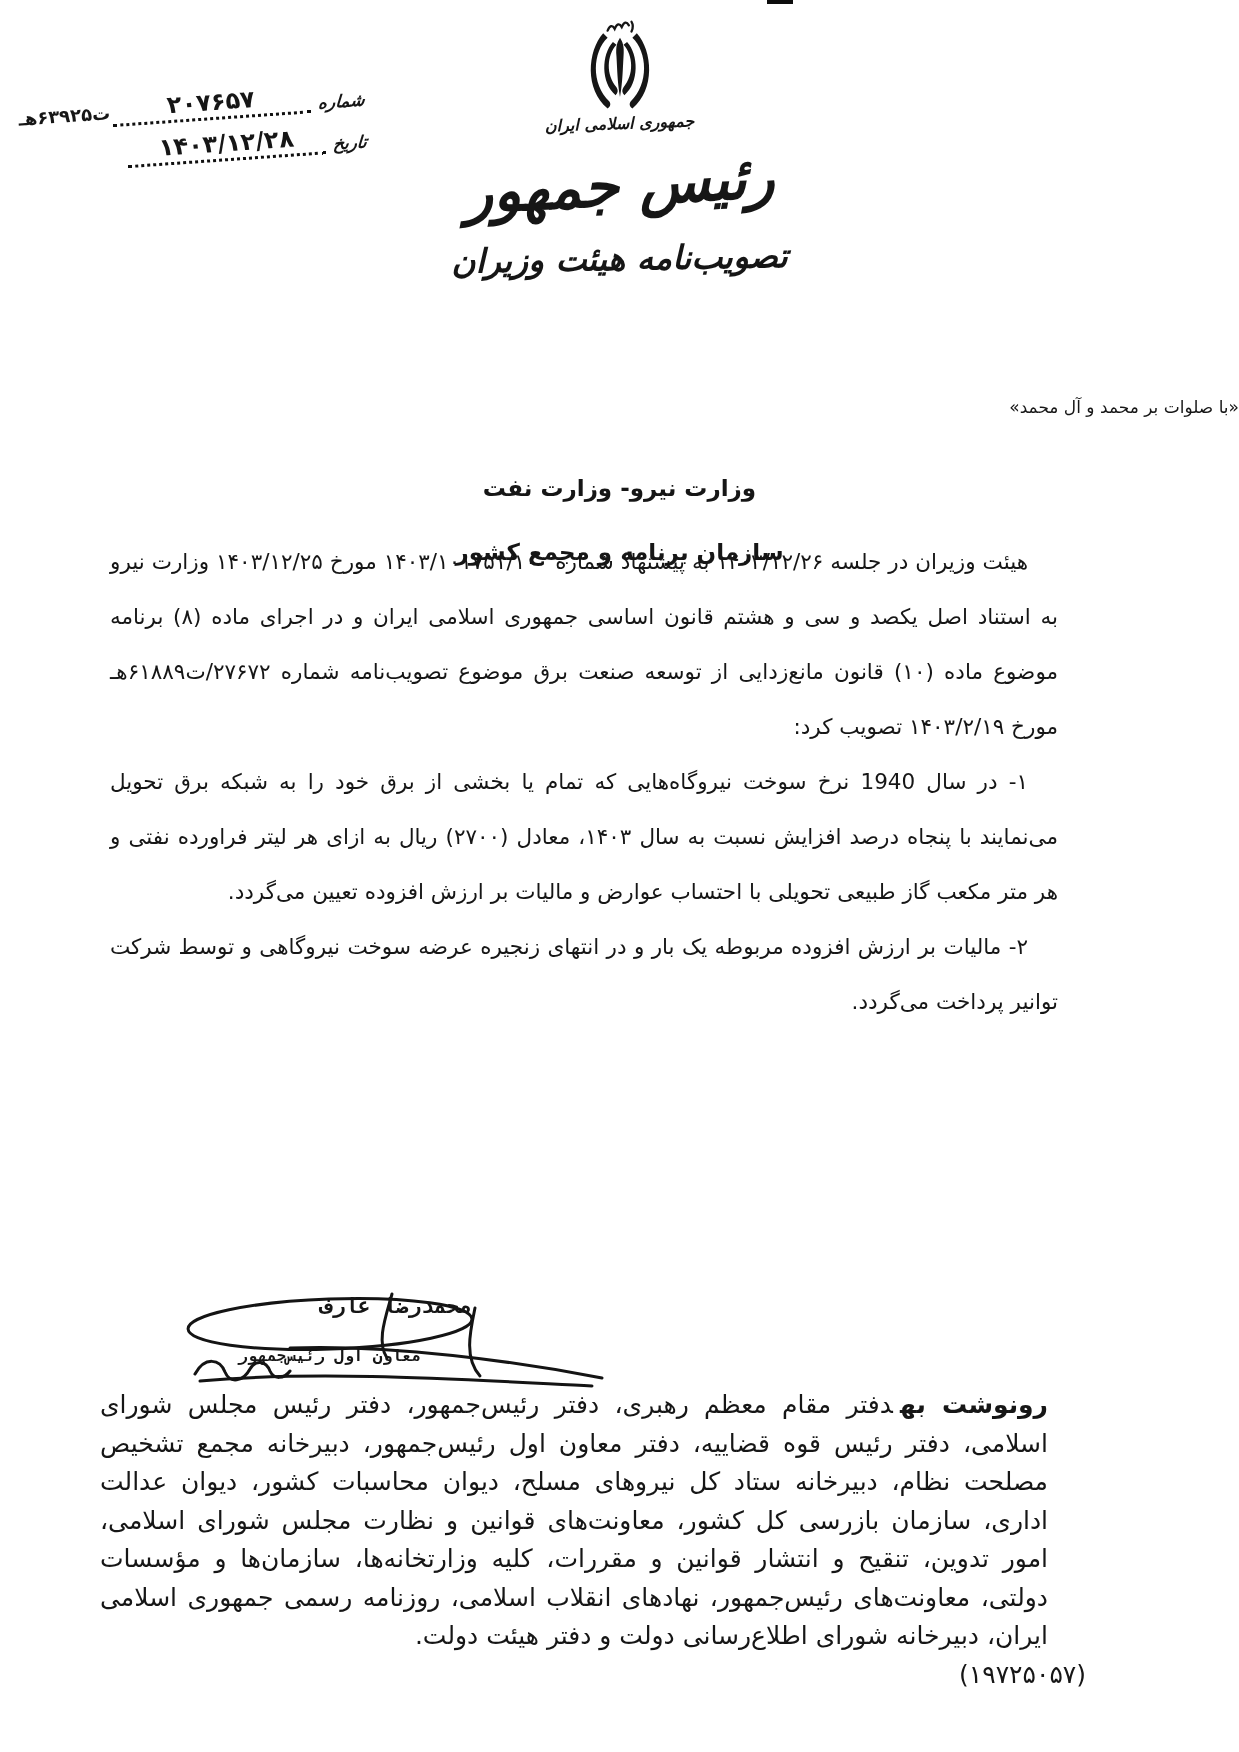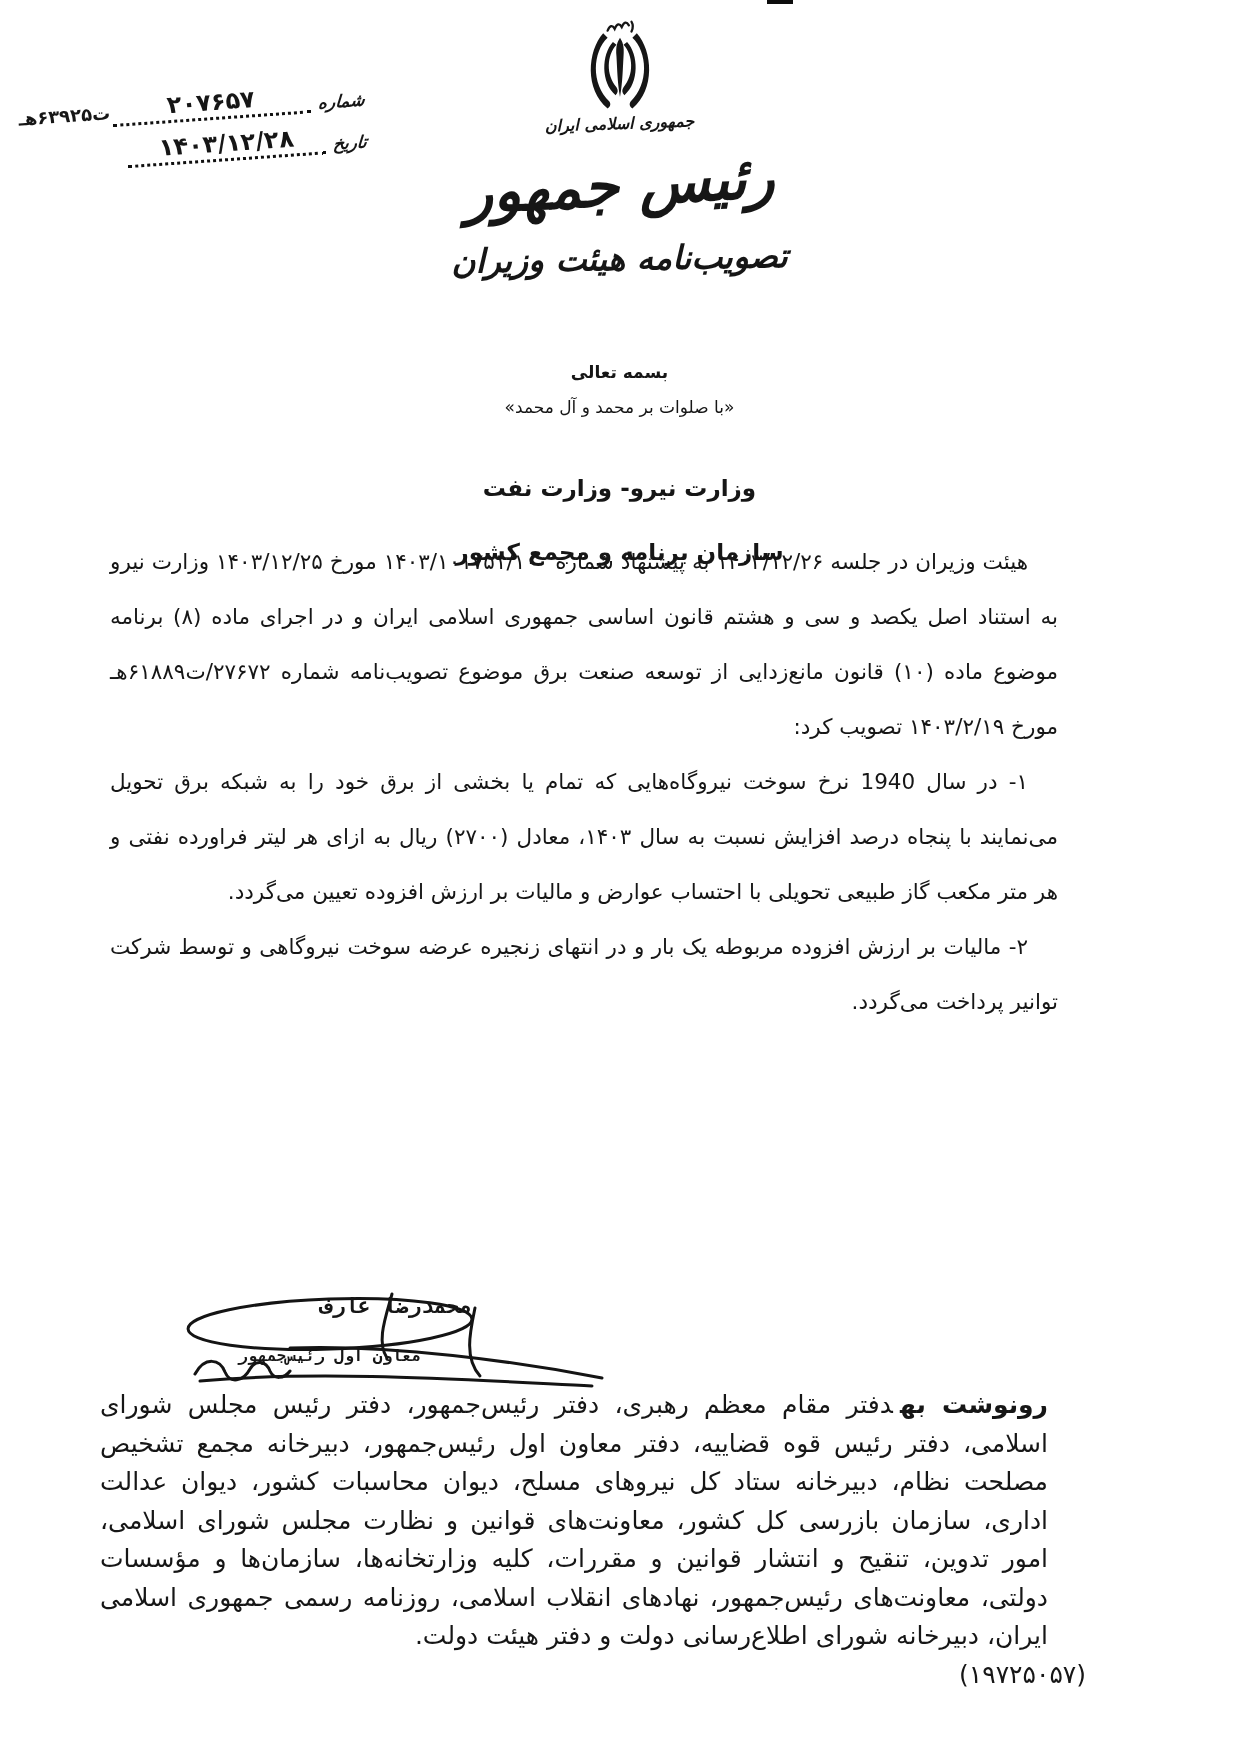--- a/index.html
+++ b/index.html
@@ -45,21 +45,21 @@
   .masthead{position:absolute;left:0;right:0;top:20px;text-align:center;}
   .emblem{display:block;margin:0 auto;}
   .country{font-size:16px;font-weight:bold;font-style:italic;margin-top:2px;transform:rotate(-2deg);}
   .office{
     font-size:58px;font-weight:bold;font-style:italic;
     margin-top:6px;line-height:92px;transform:rotate(-3deg);
   }
   .doctype{font-size:33px;font-weight:bold;font-style:italic;margin-top:8px;transform:rotate(-1deg);}
 
   .basmala{position:absolute;left:0;right:0;top:362px;text-align:center;font-size:17px;font-weight:bold;}
-  .salawat{position:absolute;left:0;right:0;top:397px;text-align:center;font-size:17px;}
+  .salawat{position:absolute;left:0;right:0;top:397px;text-align:right;font-size:17px;}
 
   .addressees{
     position:absolute;left:0;right:0;top:456px;text-align:center;
     font-weight:bold;font-size:23px;line-height:64px;
   }
 
   
   .body-text{
     position:absolute;right:181px;width:948px;top:534px;
     font-size:21.5px;line-height:55px;
@@ -120,21 +120,20 @@
       <g fill="none" stroke="#161616" stroke-width="2.6" stroke-linecap="round">
         <path d="M31 12 q4 -9 8 -2 q4 -9 8 -2 q4 -9 8 -2"></path>
         <path d="M58 2 q3 5 0 11"></path>
       </g>
     </svg>
     <div class="country">جمهوری اسلامی ایران</div>
     <div class="office">رئیس جمهور</div>
     <div class="doctype">تصویب‌نامه هیئت وزیران</div>
   </div>
 
-  <div class="basmala">بسمه تعالی</div>
   <div class="salawat">«با صلوات بر محمد و آل محمد»</div>
 
   <div class="addressees">
     <div>وزارت نیرو- وزارت نفت</div>
     <div>سازمان برنامه و مجمع کشور</div>
   </div>
 
   <div class="body-text">
     <p>هیئت وزیران در جلسه ۱۴۰۳/۱۲/۲۶ به پیشنهاد شماره ۱۴۰۳/۱۰۱۷۵۱/۱۰۰ مورخ ۱۴۰۳/۱۲/۲۵ وزارت نیرو به استناد اصل یکصد و سی و هشتم قانون اساسی جمهوری اسلامی ایران و در اجرای ماده (۸) برنامه موضوع ماده (۱۰) قانون مانع‌زدایی از توسعه صنعت برق موضوع تصویب‌نامه شماره ۲۷۶۷۲/ت۶۱۸۸۹هـ مورخ ۱۴۰۳/۲/۱۹ تصویب کرد:</p>
     <p>۱- در سال 1940 نرخ سوخت نیروگاه‌هایی که تمام یا بخشی از برق خود را به شبکه برق تحویل می‌نمایند با پنجاه درصد افزایش نسبت به سال ۱۴۰۳، معادل (۲۷۰۰) ریال به ازای هر لیتر فراورده نفتی و هر متر مکعب گاز طبیعی تحویلی با احتساب عوارض و مالیات بر ارزش افزوده تعیین می‌گردد.</p>

